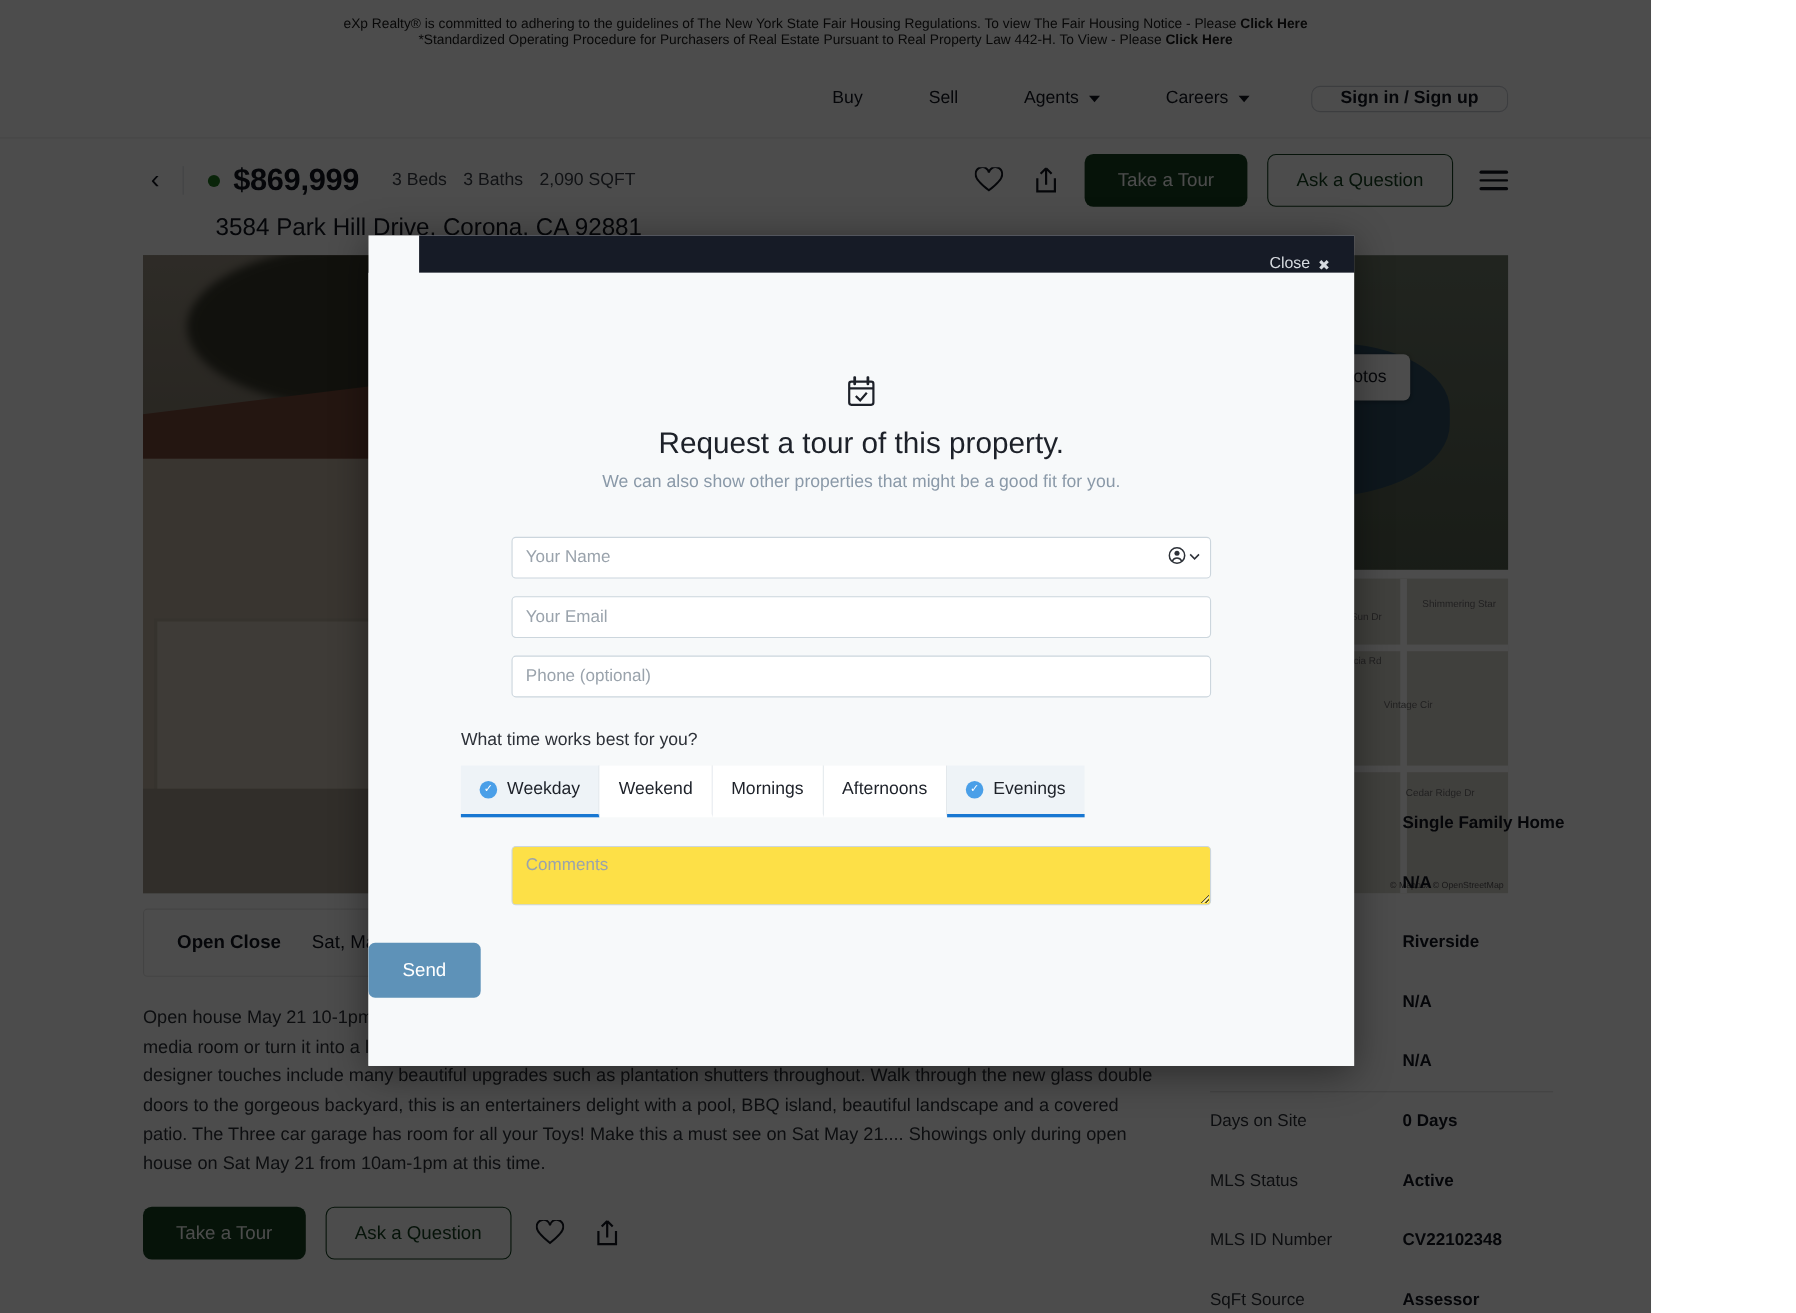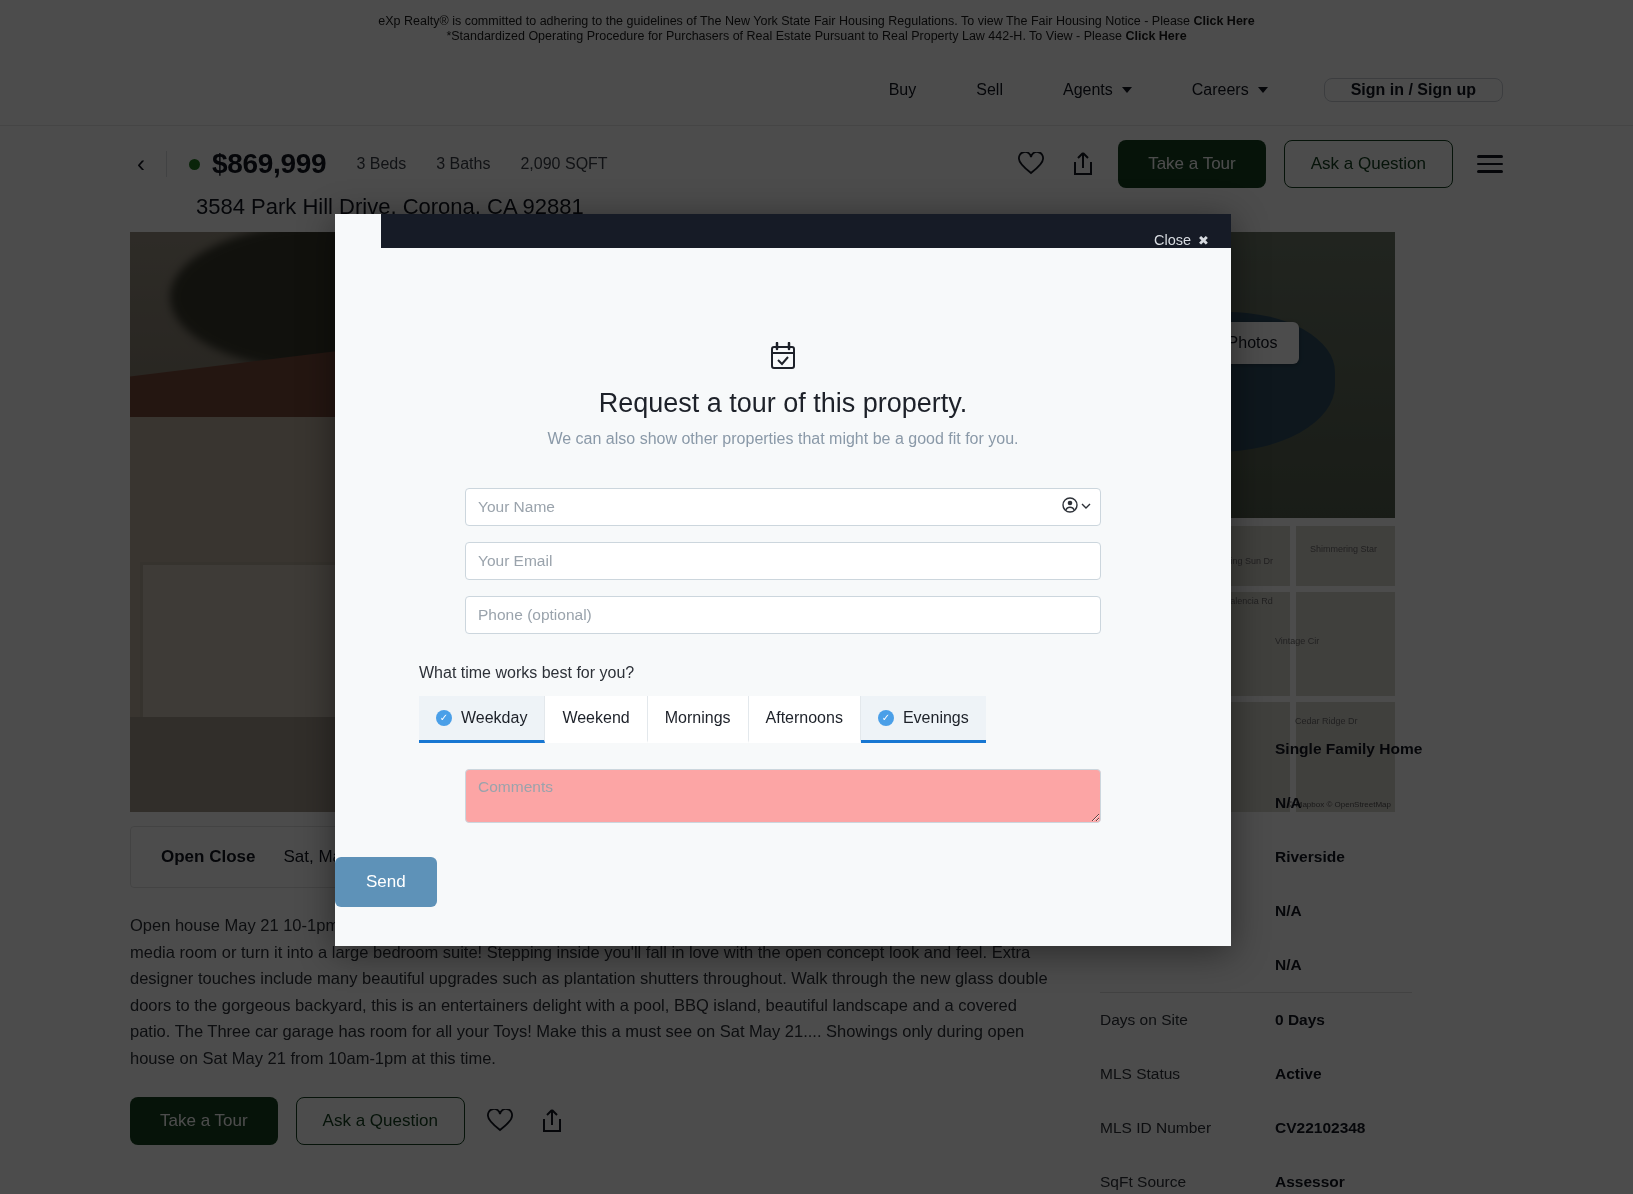--- a/index.html
+++ b/index.html
@@ -2,21 +2,21 @@
 <html><head>
 <meta charset="utf-8">
 <style>
   * { box-sizing: border-box; margin: 0; padding: 0; }
   html, body {
     width: 1633px; height: 1194px;
     font-family: "Liberation Sans", sans-serif;
     background: #ffffff;
     overflow: hidden;
   }
-  #page { position: relative; width: 1633px; height: 1194px; overflow: hidden; background:#fff; }
+  #page { position: relative; width: 1501px; height: 1194px; overflow: hidden; background:#fff; }
 
   
   #page-under { position:absolute; inset:0; }
 
   .fairhousing {
     padding: 14px 0 10px;
     text-align: center;
     font-size: 12.5px;
     line-height: 15px;
     color: #1b1b1b;
@@ -49,21 +49,21 @@
   
   .propbar { padding: 14px 130px 0 130px; background:#fff; position:relative; }
   .propbar-row { display:flex; align-items:center; }
   .back-chev {
     font-size: 24px; color:#11151f; width:22px; text-align:center; cursor:pointer;
     font-family:"Liberation Sans", sans-serif;
   }
   .vdiv { width:1px; height:26px; background:#d9dde2; margin:0 22px 0 14px; }
   .dot { width:11px;height:11px;border-radius:50%;background:#1f7a1f;margin-right:12px; }
   .price { font-size: 28px; font-weight:700; color:#11151f; letter-spacing:-0.3px; }
-  .facts { display:flex; gap:30px; margin-left:30px; font-size:16px; color:#3a3f47; }
+  .facts { display:flex; gap:15px; margin-left:30px; font-size:16px; color:#3a3f47; }
   .addr { font-size: 22px; color:#11151f; margin:6px 0 0 66px; font-weight:400; }
   .propbar-actions { margin-left:auto; display:flex; align-items:center; gap:18px; }
   .icon-btn { width:34px;height:34px;display:flex;align-items:center;justify-content:center;cursor:pointer; }
   .btn-tour {
     background: #14401f; color:#ffffff; border:none; border-radius:8px;
     padding: 14px 30px; font-size:17px; cursor:pointer; font-family:inherit;
   }
   .btn-ask {
     background:#fff; color:#14401f; border:1px solid #14401f; border-radius:8px;
     padding: 13px 26px; font-size:17px; cursor:pointer; font-family:inherit;
@@ -122,21 +122,21 @@
   }
   .modal-head {
     background:#161b26; height: 34px; display:flex; align-items:flex-end; justify-content:flex-end;
     padding-right: 22px;
     margin-left: 46px;
   }
   .close-btn {
     color:#d7dbe0; font-size:14.5px; cursor:pointer; display:flex; align-items:center; gap:7px;
   }
   .close-x { font-size:13px; }
-  .modal-body { padding: 94px 0 39px 0; background:#f7f9fa; }
+  .modal-body { padding: 94px 0 62px 0; background:#f7f9fa; }
   .cal-icon { display:flex; justify-content:center; margin-bottom: 18px; }
   .modal-title {
     text-align:center; font-size: 27px; color:#1d2129; font-weight:400; margin-bottom: 11px;
   }
   .modal-sub { text-align:center; font-size: 16px; color:#8a99a8; margin-bottom: 40px; }
 
   .form { width: 636px; margin: 0 auto; }
   .field {
     width: 100%; height: 38px; border:1px solid #ccd6dd; border-radius:4px; background:#fff;
     font-size: 15.5px; color:#11151f; padding: 0 12px; margin-bottom: 16px;
@@ -158,21 +158,21 @@
   }
   .chip:last-child { border-right:none; }
   .chip.sel { background:#eef3f7; border-bottom-color:#1877d2; }
   .check {
     width:16px;height:16px;border-radius:50%;background:#4a9fe8;
     display:flex;align-items:center;justify-content:center;
     color:#fff;font-size:10px;line-height:1;
   }
   .comments {
     width: 636px; height: 54px; margin: 26px auto 0 auto; display:block;
-    border:1px solid #ccd6dd; border-radius:4px; background:#fca5a5; resize:vertical;
+    border:1px solid #ccd6dd; border-radius:4px; background:#fde047; resize:vertical;
     font-size:15.5px; color:#11151f; padding: 8px 12px; font-family:inherit;
   }
   .comments::placeholder { color:#9aa3ac; }
   .send-wrap { display:flex; margin-top: 34px; }
   .btn-send {
     background:#5e92b8; color:#fff; border:none; border-radius:6px;
     padding: 15px 31px; font-size:17px; cursor:pointer; font-family:inherit;
   }
 </style>
 </head>

